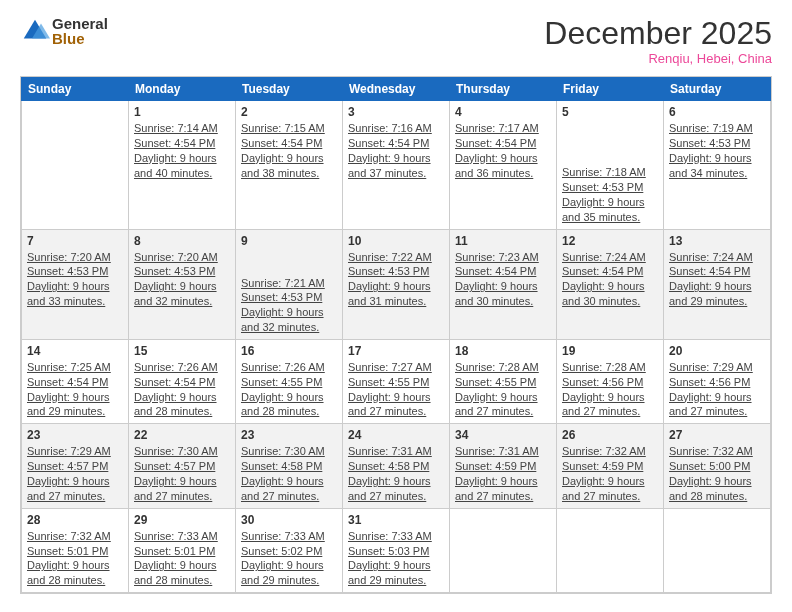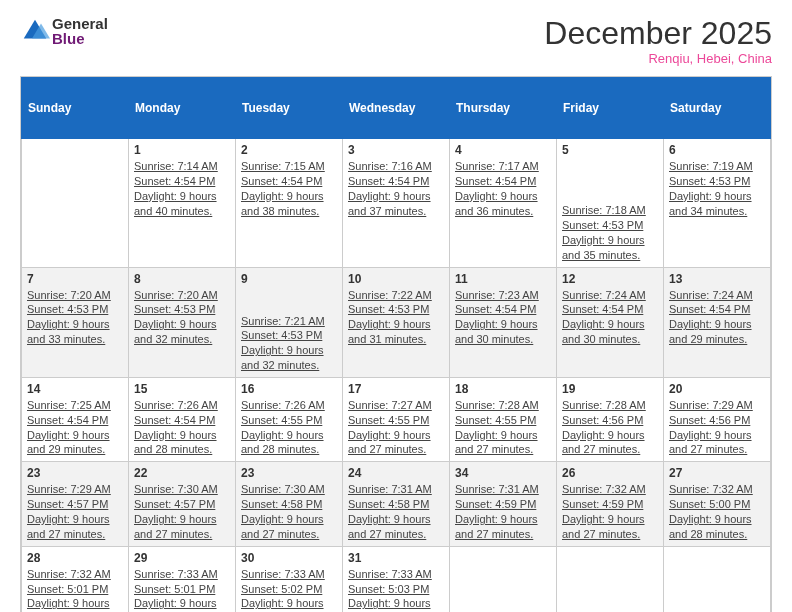--- a/index.html
+++ b/index.html
@@ -34,21 +34,21 @@
       line-height: 1;
     }
     .logo-general {
       font-size: 15px;
       font-weight: bold;
       color: #333;
     }
     .logo-blue {
       font-size: 15px;
       font-weight: bold;
-      color: #701a75;
+      color: #a16207;
     }
     .logo-icon {
       width: 30px;
       height: 30px;
       margin-right: 2px;
     }
     .title-block {
       text-align: right;
     }
     .month-title {
@@ -68,21 +68,21 @@
       width: 100%;
     }
     .calendar table {
       width: 100%;
       border-collapse: collapse;
       height: 100%;
     }
     .calendar th {
       background-color: #1a6abf;
       color: #fff;
-      padding: 23px 6px;
+      padding: 4px 6px;
       font-size: 12px;
       font-weight: bold;
       border: 1px solid #1a6abf;
       text-align: left;
     }
     .calendar td {
       border: 1px solid #ccc;
       vertical-align: top;
       padding: 4px 5px;
       width: calc(100% / 7);

